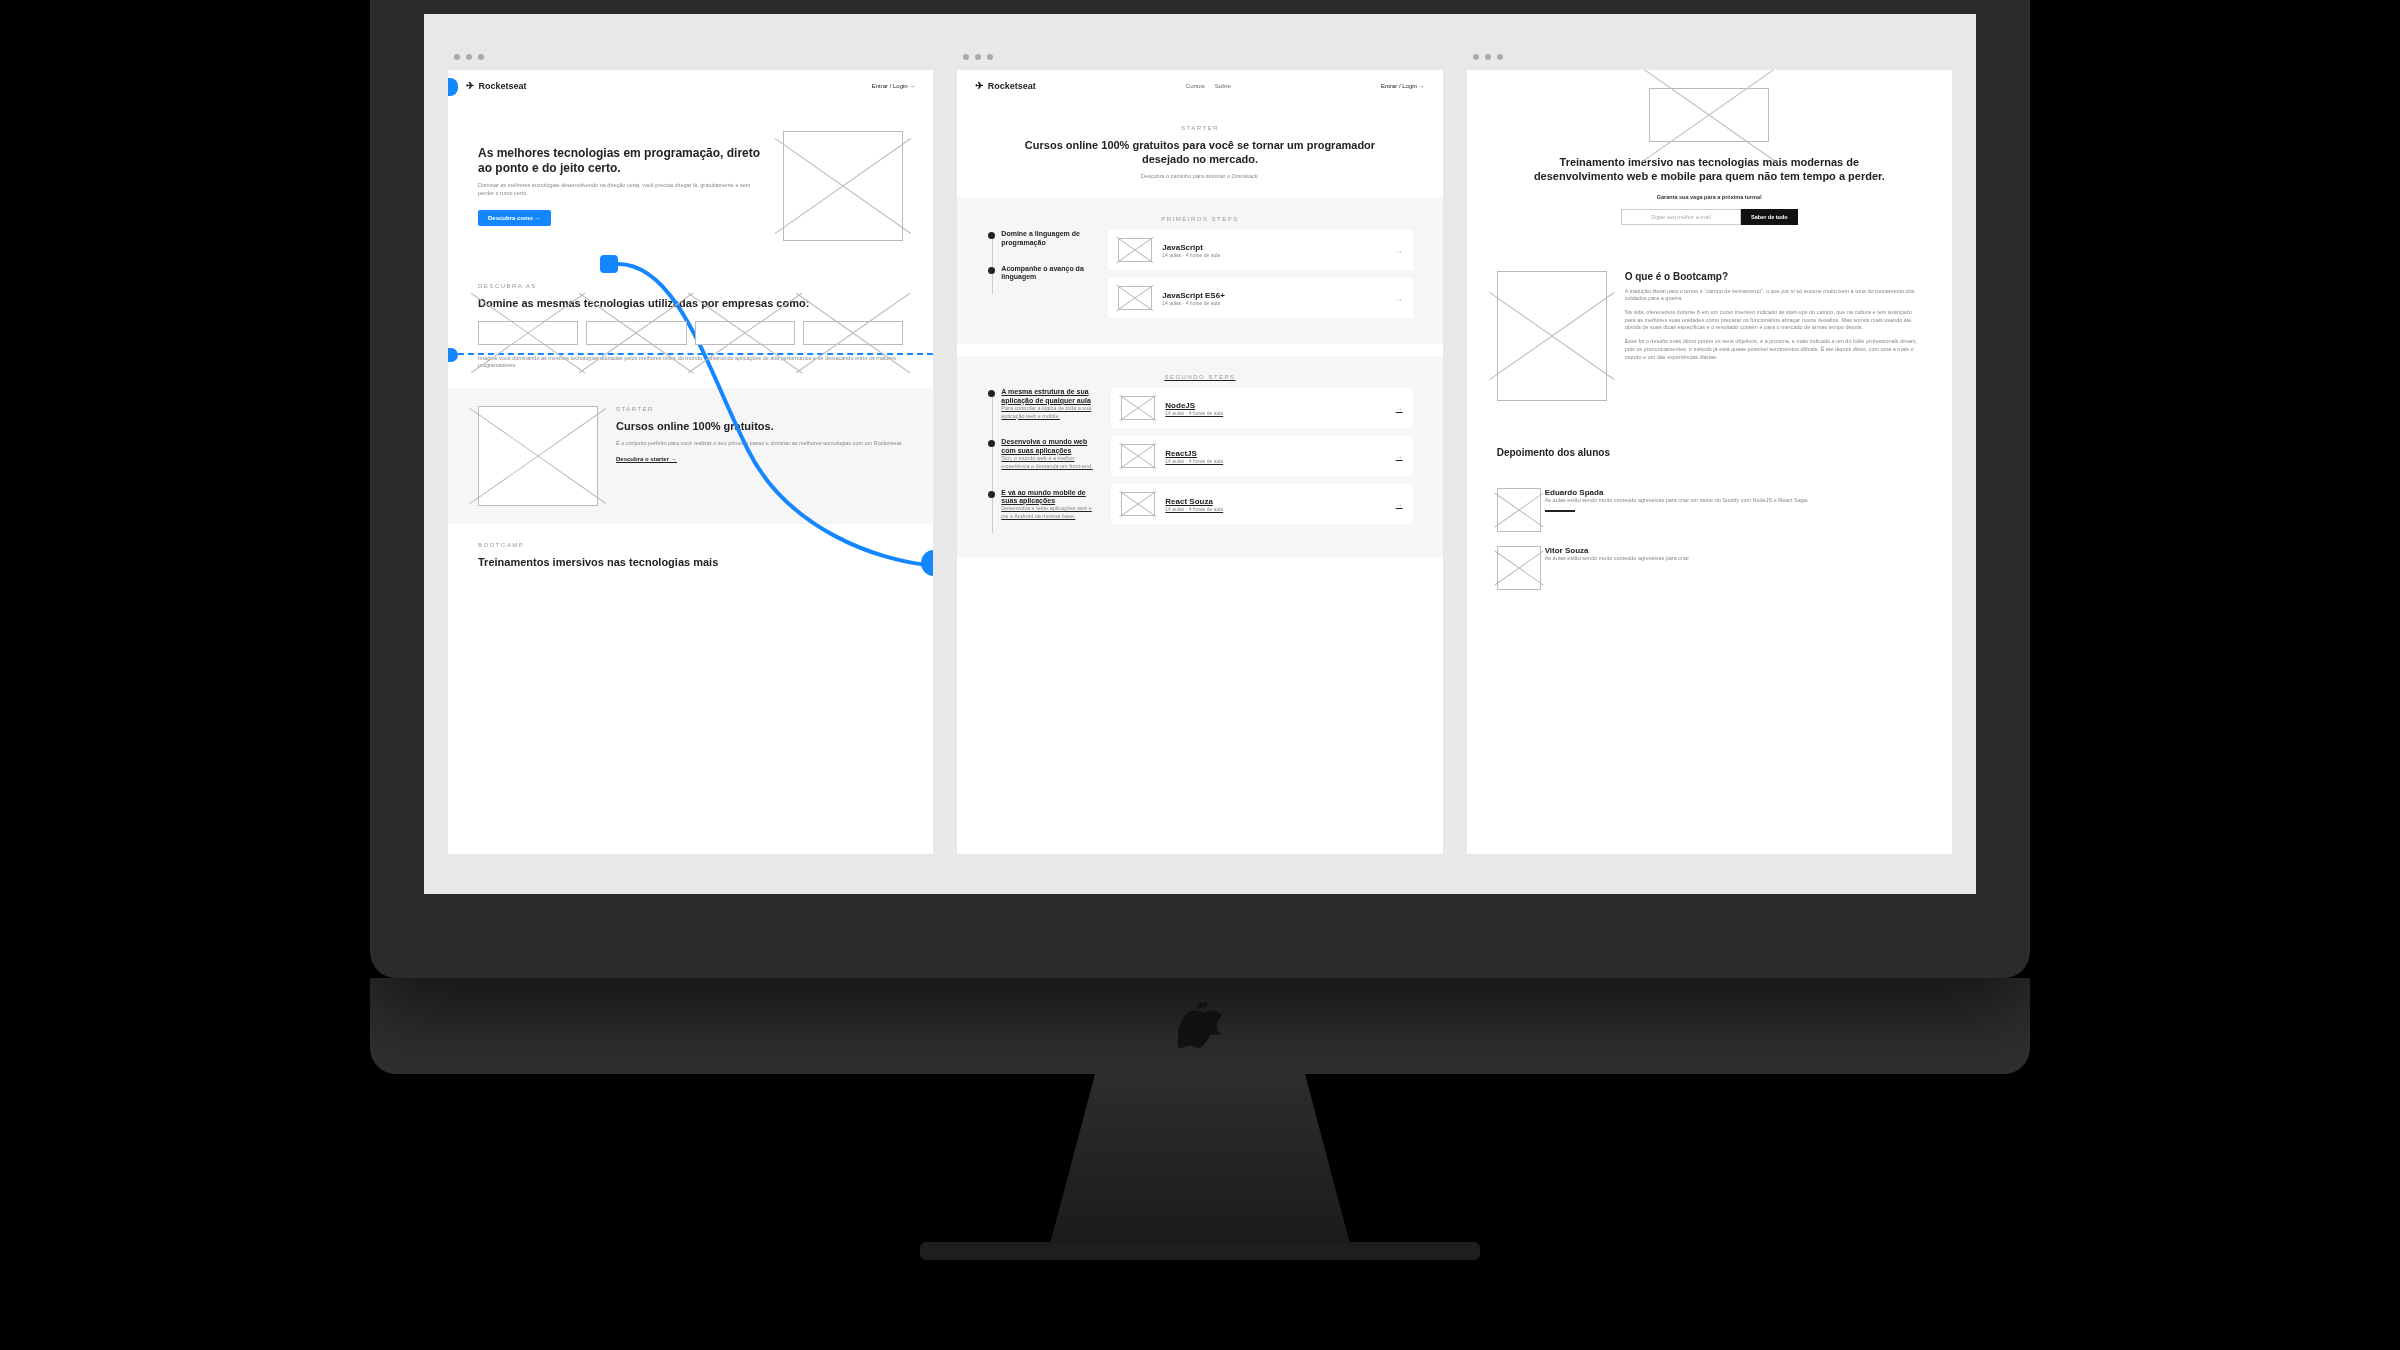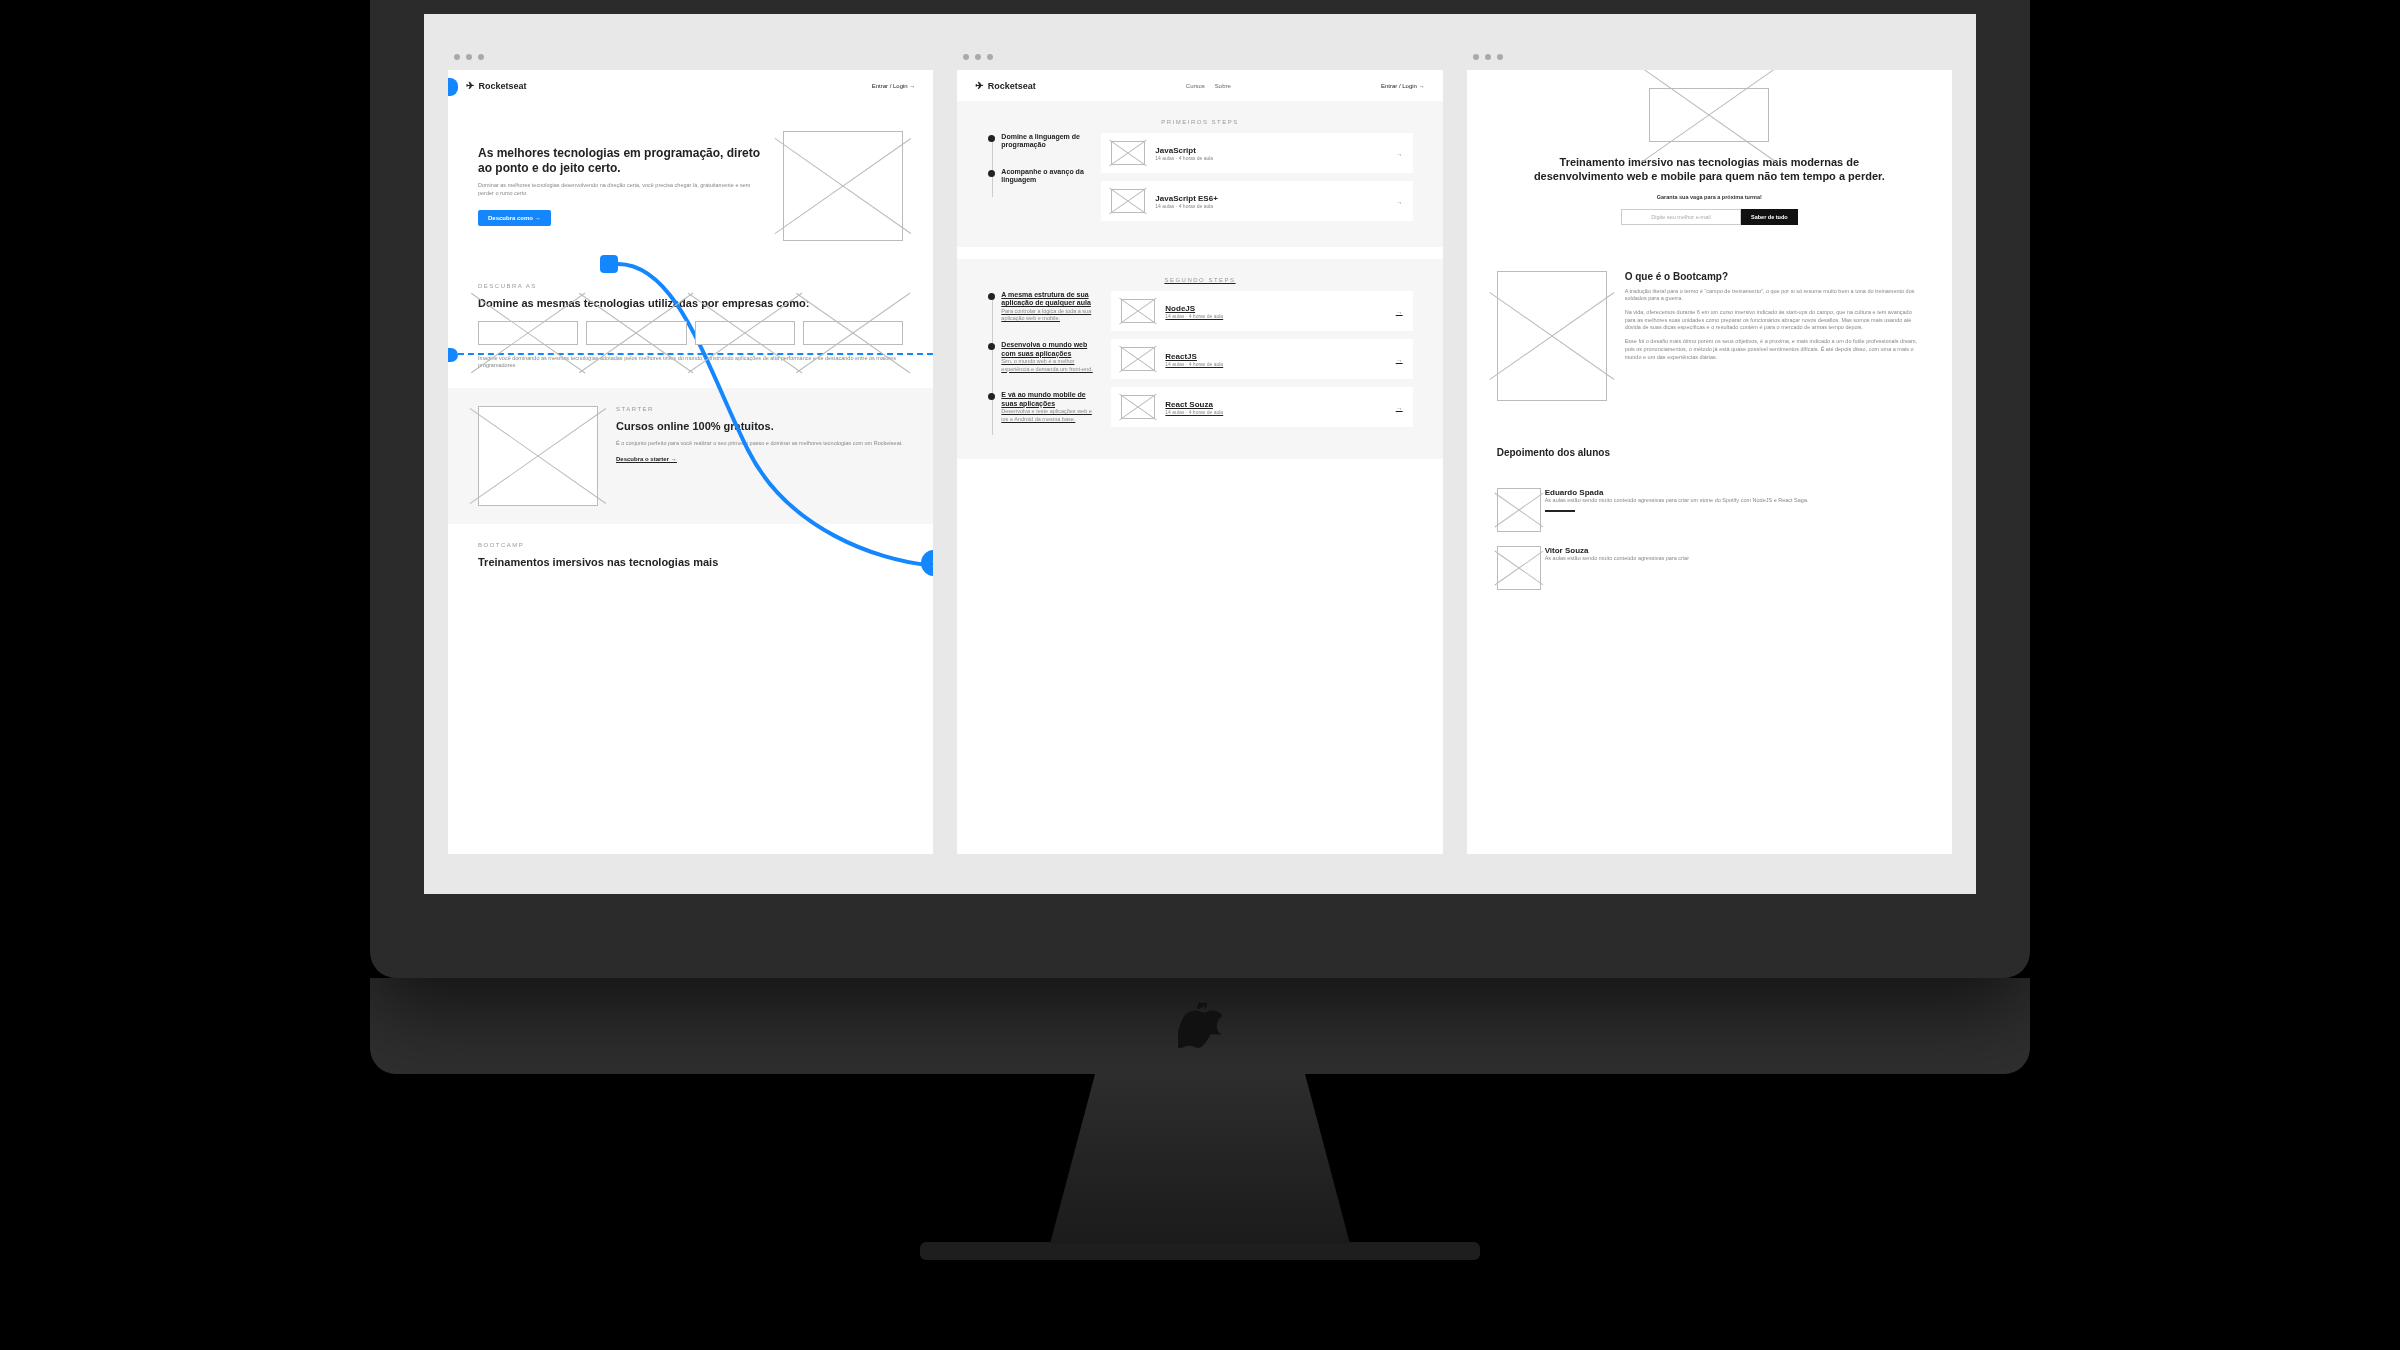--- a/index.html
+++ b/index.html
@@ -181,24 +181,29 @@
                 </div>
                 <div class="nav-links">
                   <span>Cursos</span>
                   <span>Sobre</span>
                 </div>
                 <div style="font-size:6px;">
                   <span>Entrar / Login</span> <span>→</span>
                 </div>
               </div>
 
+              <div class="section center" style="padding:24px 50px 18px;">
+                <div class="caption">STARTER</div>
+                <h2>Cursos online 100% gratuitos para você se tornar um programador desejado no mercado.</h2>
+                <p class="tiny" style="margin-top:4px;">Descubra o caminho para dominar o Omnistack.</p>
+              </div>
 
               <div class="section gray">
                 <div class="caption center">PRIMEIROS STEPS</div>
-                <div class="flexrow" style="gap:4px;">
+                <div class="flexrow" style="gap:11px;">
                   <div class="timeline" style="flex:0 0 110px;">
                     <div class="tl-item">
                       <h4>Domine a linguagem de programação</h4>
                     </div>
                     <div class="tl-item">
                       <h4>Acompanhe o avanço da linguagem</h4>
                     </div>
                   </div>
                   <div class="col">
                     <div class="card">

